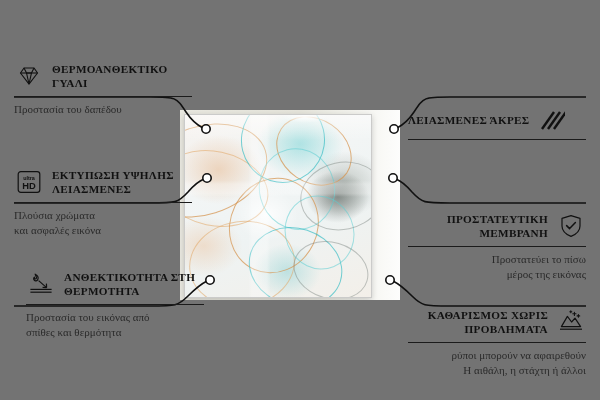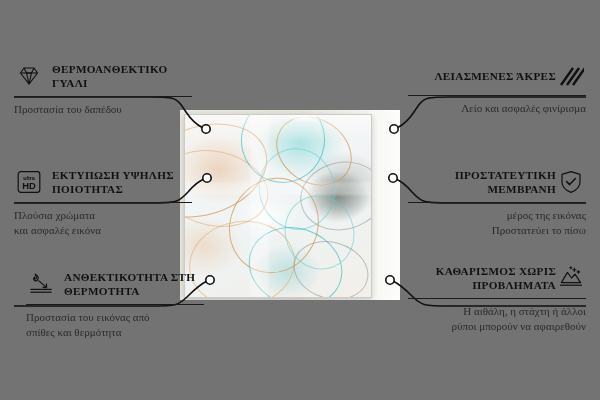--- a/index.html
+++ b/index.html
@@ -54,21 +54,21 @@
     pointer-events:none;
   }
   .glare{
     position:absolute;left:52%;top:-6px;width:46px;height:14px;border-radius:50%;
     background:radial-gradient(ellipse at center,rgba(255,255,255,.95),rgba(255,255,255,0) 70%);
   }
 
   
   .feature{position:absolute;width:178px;}
   .left .head{display:flex;align-items:center;gap:8px;}
-  .right .head{display:flex;align-items:center;justify-content:flex-end;}
+  .right .head{display:flex;align-items:center;gap:8px;margin-top:44px;}
   .ic{flex:0 0 auto;width:30px;height:28px;display:flex;align-items:center;justify-content:center;}
   .title{
     font-family:"Liberation Serif", serif;
     font-size:11.2px;letter-spacing:.3px;font-weight:700;line-height:1.28;
     color:#111;
   }
   .right .title{text-align:right;}
   .rule{height:1px;background:#1b1b1b;margin:5px 0 5px 0;width:100%;}
   .desc{
     font-family:"Liberation Serif", serif;
@@ -155,21 +155,21 @@
 
   <div class="feature left" id="f-left-2">
     <div class="head">
       <span class="ic">
         <svg width="28" height="26" viewBox="0 0 28 26">
           <rect x="3.2" y="2.6" width="21.6" height="20.8" rx="2.6" fill="none" stroke="#111" stroke-width="1.2"></rect>
           <text x="14" y="11.4" font-family="Liberation Sans, sans-serif" font-size="5.4" font-weight="700" text-anchor="middle" fill="#111">ultra</text>
           <text x="14" y="20" font-family="Liberation Sans, sans-serif" font-size="9.4" font-weight="700" text-anchor="middle" fill="#111">HD</text>
         </svg>
       </span>
-      <span class="title">ΕΚΤΥΠΩΣΗ ΥΨΗΛΗΣ ΠΟΙΟΤΗΤΑΣ</span>
+      <span class="title">ΕΚΤΥΠΩΣΗ ΥΨΗΛΗΣ ΛΕΙΑΣΜΕΝΕΣ</span>
     </div>
     <div class="rule"></div>
     <div class="desc">
       <div>Πλούσια χρώματα</div>
       <div>και ασφαλές εικόνα</div>
     </div>
   </div>
 
   <div class="feature left" id="f-left-3">
     <div class="head">
@@ -198,58 +198,54 @@
         <svg width="26" height="24" viewBox="0 0 26 24">
           <g stroke="#111" stroke-width="2.4" stroke-linecap="butt">
             <path d="M3 21 L15 4"></path>
               <path d="M9 21 L21 4"></path>
               <path d="M15 21 L27 4"></path>
           </g>
         </svg>
       </span>
     </div>
     <div class="rule"></div>
-    <div class="desc">
-      <div>Λείο και ασφαλές φινίρισμα</div>
-      <div></div>
-    </div>
   </div>
 
   <div class="feature right" id="f-right-2">
     <div class="head">
       <span class="title">ΠΡΟΣΤΑΤΕΥΤΙΚΗ ΜΕΜΒΡΑΝΗ</span>
       <span class="ic">
         <svg width="26" height="26" viewBox="0 0 26 26" fill="none" stroke="#111" stroke-width="1.2">
           <path d="M13 2.6 L22 5.4 V13 c0 5.4-4 8.4-9 10.4 C8 21.4 4 18.4 4 13 V5.4 Z" stroke-linejoin="round"></path>
           <path d="M8.6 12.6 L11.6 15.6 L17.4 9.6" stroke-width="1.5" stroke-linecap="round" stroke-linejoin="round"></path>
         </svg>
       </span>
     </div>
     <div class="rule"></div>
     <div class="desc">
+      <div>Προστατεύει το πίσω</div>
       <div>μέρος της εικόνας</div>
-      <div>Προστατεύει το πίσω</div>
     </div>
   </div>
 
   <div class="feature right" id="f-right-3">
     <div class="head">
       <span class="title">ΚΑΘΑΡΙΣΜΟΣ ΧΩΡΙΣ ΠΡΟΒΛΗΜΑΤΑ</span>
       <span class="ic">
         <svg width="28" height="26" viewBox="0 0 28 26" fill="none" stroke="#111" stroke-width="1.2">
           <path d="M4.4 17.6 L10.4 7.4 L14.6 13 L18 9.2 L23.6 17.6 Z" stroke-linejoin="round"></path>
           <path d="M3 20.2 H25"></path>
           <g stroke-width="1.1" stroke-linecap="round">
             <path d="M17.4 3.2 V6.4 M15.8 4.8 H19"></path>
             <path d="M21.4 5.6 V8.2 M20.1 6.9 H22.7"></path>
             <path d="M13.8 1.8 V3.8 M12.8 2.8 H14.8"></path>
           </g>
         </svg>
       </span>
     </div>
     <div class="rule"></div>
     <div class="desc">
+      <div>ρύποι μπορούν να αφαιρεθούν</div>
       <div>Η αιθάλη, η στάχτη ή άλλοι</div>
-      <div>ρύποι μπορούν να αφαιρεθούν</div>
     </div>
   </div>
 
 </div>
 
 </body></html>

